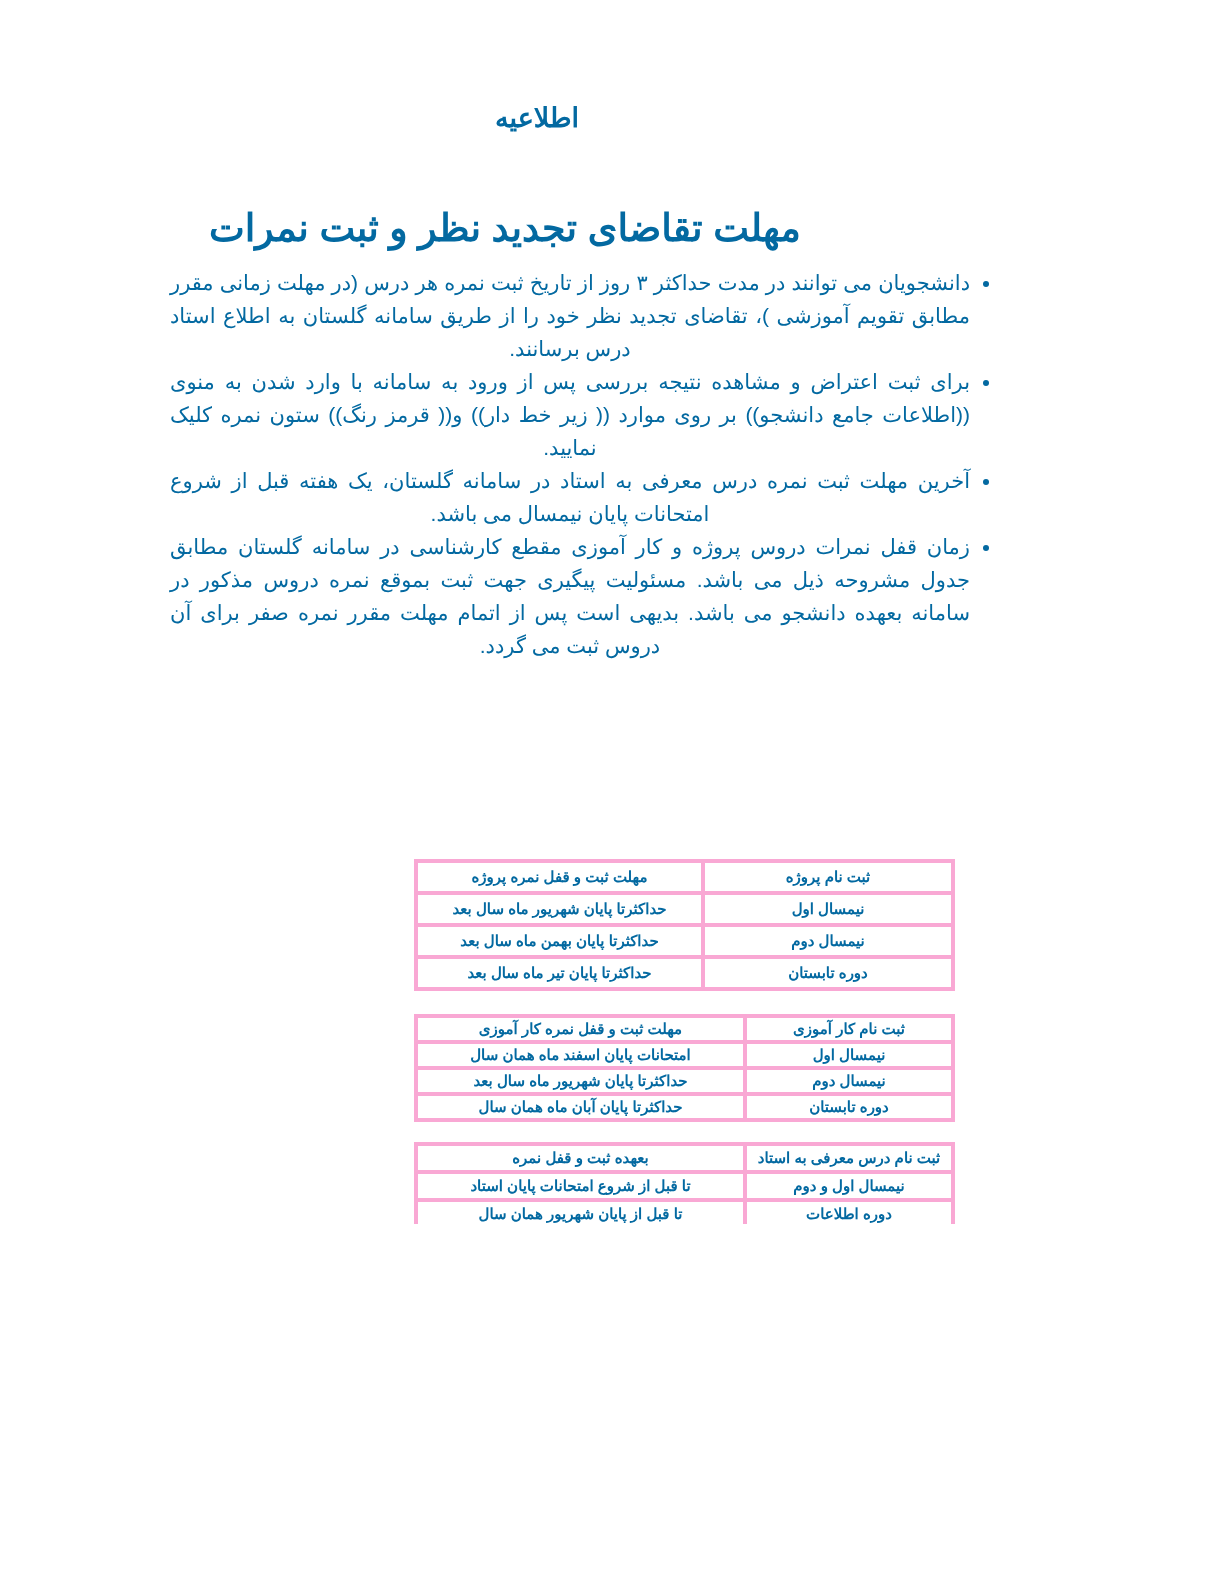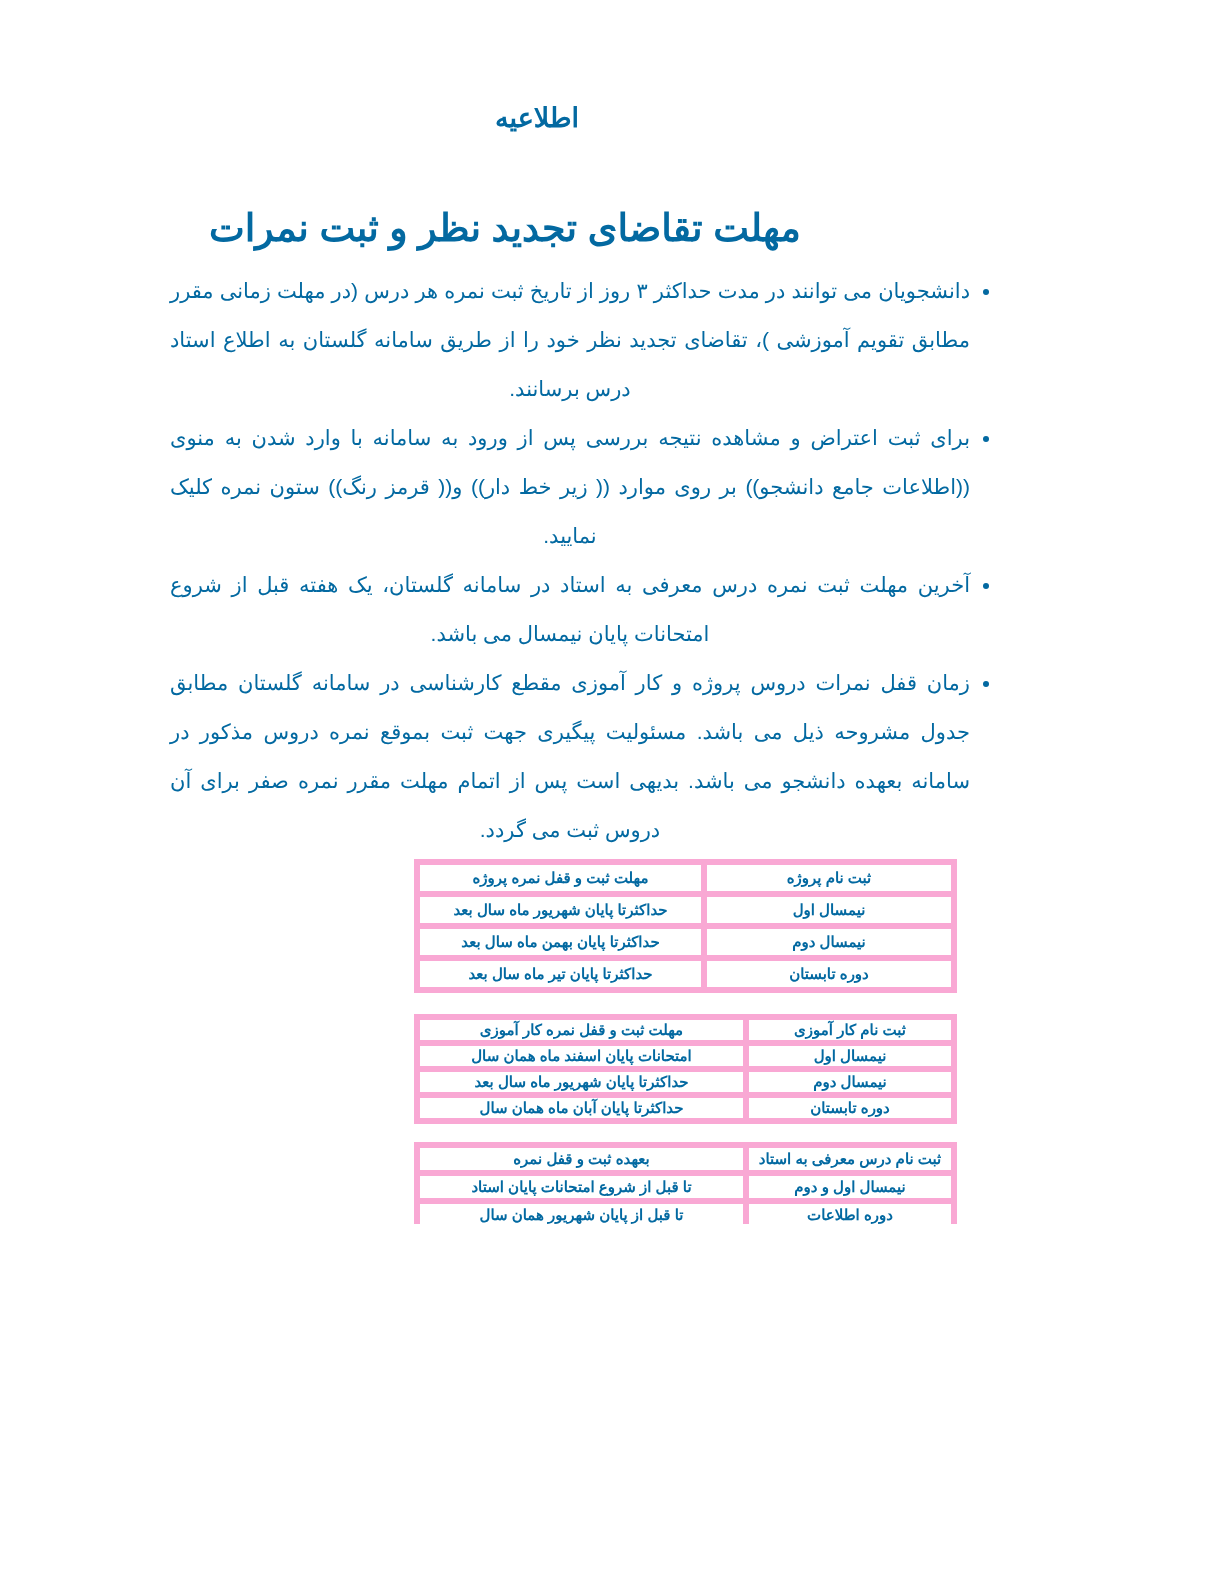--- a/index.html
+++ b/index.html
@@ -36,35 +36,35 @@
   }
   ul.bullets {
     position: absolute;
     top: 266px;
     left: 170px;
     right: 224px;
     margin: 0;
     padding: 0 30px 0 0;
     list-style: disc outside;
     font-size: 21px;
-    line-height: 49px;
+    line-height: 33px;
     text-align: justify;
     text-align-last: center;
     text-justify: inter-word;
   }
   ul.bullets li { margin: 0; padding: 0; }
   table.tbl {
     position: absolute;
     border-collapse: collapse;
     table-layout: fixed;
     text-align: center;
     font-size: 15px;
   }
   table.tbl th, table.tbl td {
-    border: 6px solid #f9a8d4;
+    border: 4px solid #f9a8d4;
     font-weight: bold;
     padding: 0 4px;
     vertical-align: middle;
     overflow: hidden;
     white-space: nowrap;
   }
   .t1 { left: 414px; top: 859px; }
   .t1 tr { height: 32px; }
   .t2 { left: 414px; top: 1014px; }
   .t2 tr { height: 26px; }

